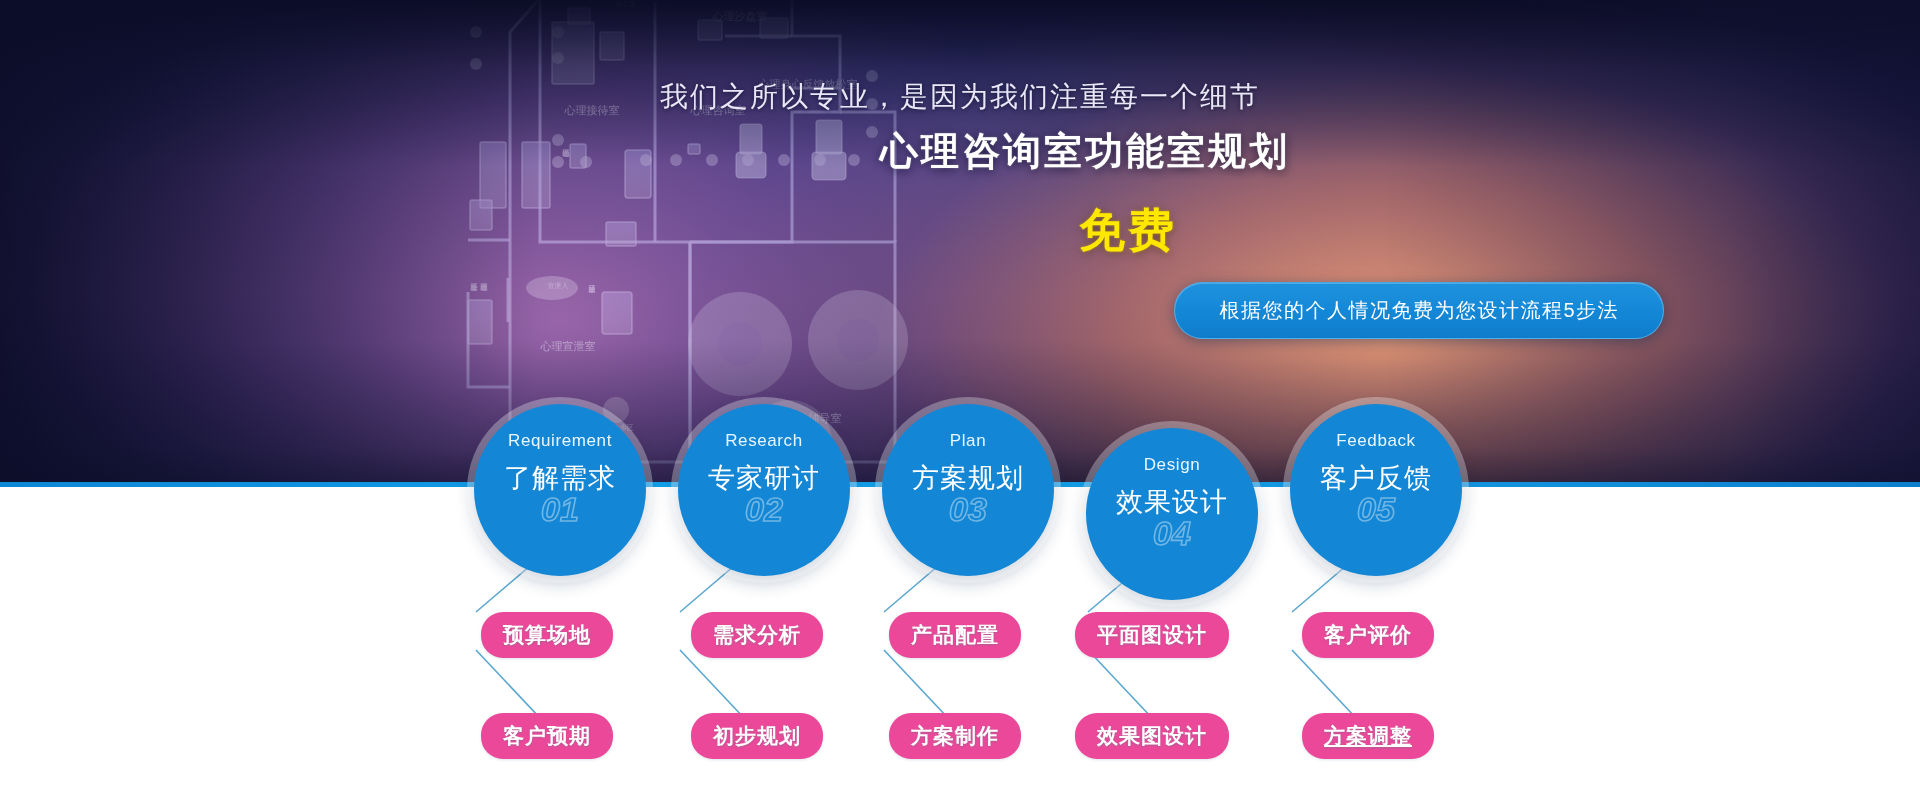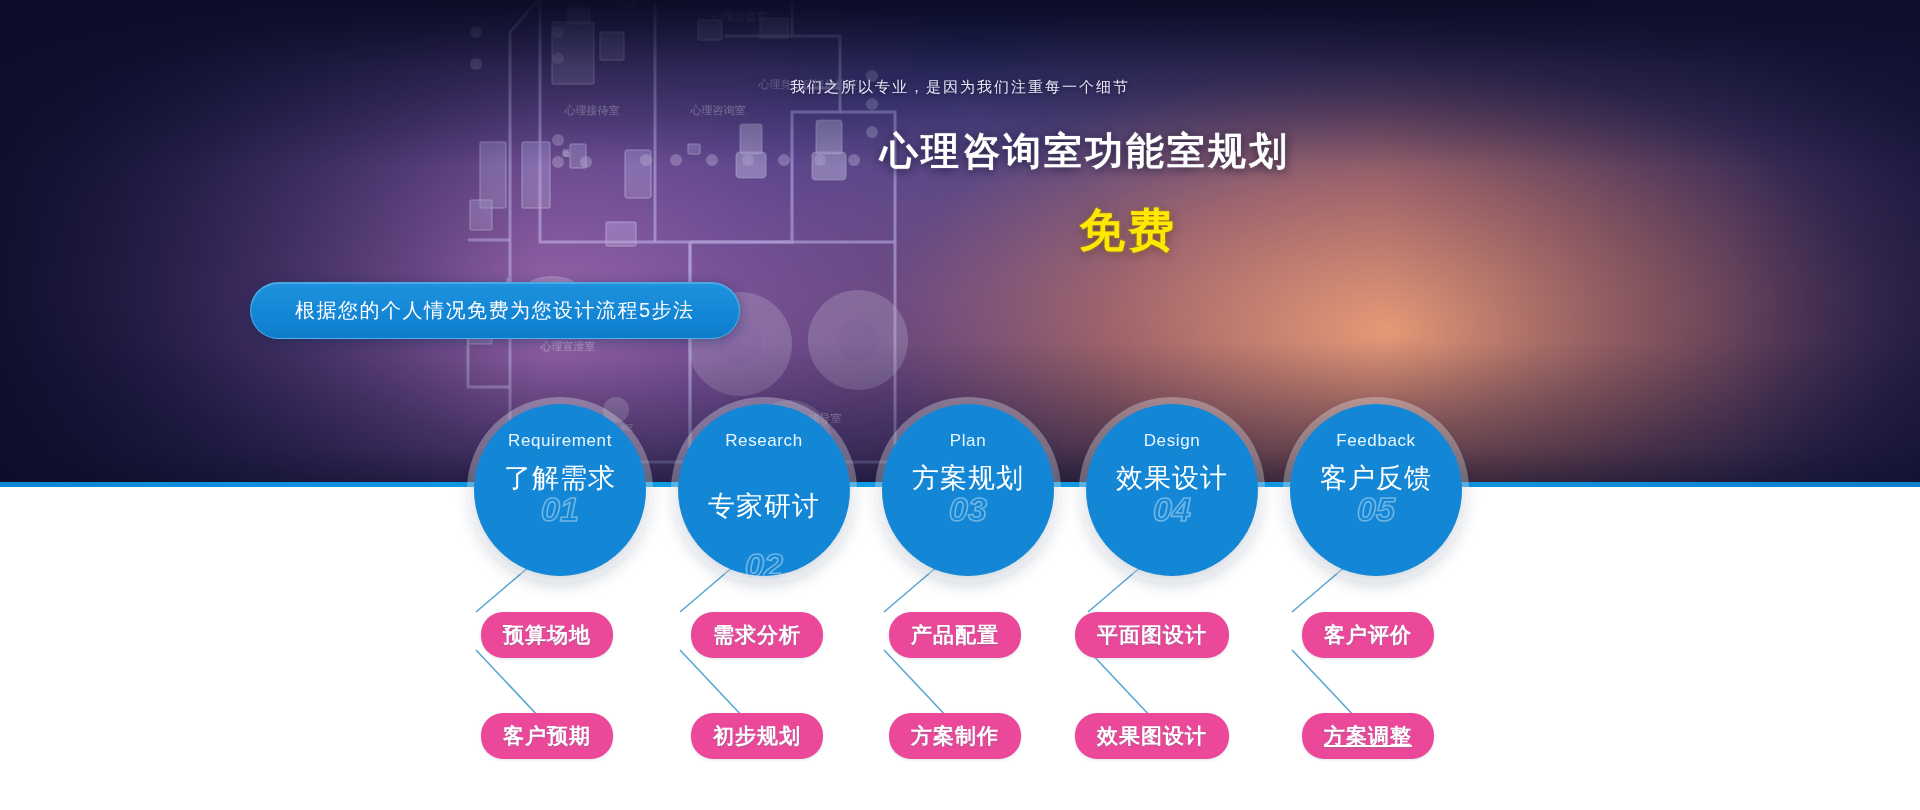--- a/index.html
+++ b/index.html
@@ -42,38 +42,38 @@
     opacity:.62;
     mix-blend-mode:screen;
     filter:blur(.2px);
   }
   .plan svg{display:block;width:100%;height:100%;}
   .plan .ptxt{font-family:"Liberation Sans",sans-serif;fill:#e7e6fb;opacity:.72;}
 
   
   .tagline{
     position:absolute;left:0;top:78px;width:1920px;text-align:center;
-    color:#e9e7f7;font-size:15px;letter-spacing:2px;
+    color:#e9e7f7;font-size:28px;letter-spacing:2px;
     text-shadow:0 1px 4px rgba(10,10,40,.7);
     box-sizing:border-box;
   }
   .title{
     position:absolute;left:0;top:126px;width:1920px;text-align:center;
     color:#ffffff;font-size:38px;font-weight:bold;letter-spacing:3px;
     text-shadow:0 2px 10px rgba(8,8,38,.75), 0 0 2px rgba(255,255,255,.35);
     padding-left:250px;box-sizing:border-box;
   }
   .free{
     position:absolute;left:0;top:200px;width:1920px;text-align:center;
     color:#ffe800;font-size:46px;font-weight:bold;letter-spacing:3px;
     text-shadow:0 2px 10px rgba(60,40,0,.5), 0 0 3px rgba(255,220,0,.55);
     padding-left:250px;box-sizing:border-box;margin-left:43px;
   }
   .cta-wrap{
-    position:absolute;left:0;top:282px;width:1664px;text-align:left;
+    position:absolute;left:0;top:282px;width:1664px;text-align:right;
     padding-left:250px;box-sizing:border-box;
   }
   .cta{
     display:inline-block;
     background:linear-gradient(180deg,#1f92de 0%,#1387d6 55%,#0f7ccb 100%);
     color:#ffffff;font-size:20px;letter-spacing:1.5px;
     padding:14px 44px;border-radius:32px;
     box-shadow:0 3px 14px rgba(8,40,80,.45), inset 0 1px 0 rgba(255,255,255,.22);
     border:1px solid rgba(120,200,245,.55);
     white-space:nowrap;
@@ -248,31 +248,31 @@
     </g>
   </svg>
 
   <div class="steps">
 
     <div class="circle" style="left:474px;top:404px;">
       <span class="en">Requirement</span>
       <span class="cn">了解需求</span>
       <span class="num">01</span>
     </div>
-    <div class="circle" style="left:678px;top:404px;gap:28px;">
+    <div class="circle" style="left:678px;top:404px;">
       <span class="en">Research</span>
       <span class="cn">专家研讨</span>
       <span class="num">02</span>
     </div>
     <div class="circle" style="left:882px;top:404px;">
       <span class="en">Plan</span>
       <span class="cn">方案规划</span>
       <span class="num">03</span>
     </div>
-    <div class="circle" style="left:1086px;top:404px;">
+    <div class="circle" style="left:1086px;top:428px;">
       <span class="en">Design</span>
       <span class="cn">效果设计</span>
       <span class="num">04</span>
     </div>
     <div class="circle" style="left:1290px;top:404px;">
       <span class="en">Feedback</span>
       <span class="cn">客户反馈</span>
       <span class="num">05</span>
     </div>
 

